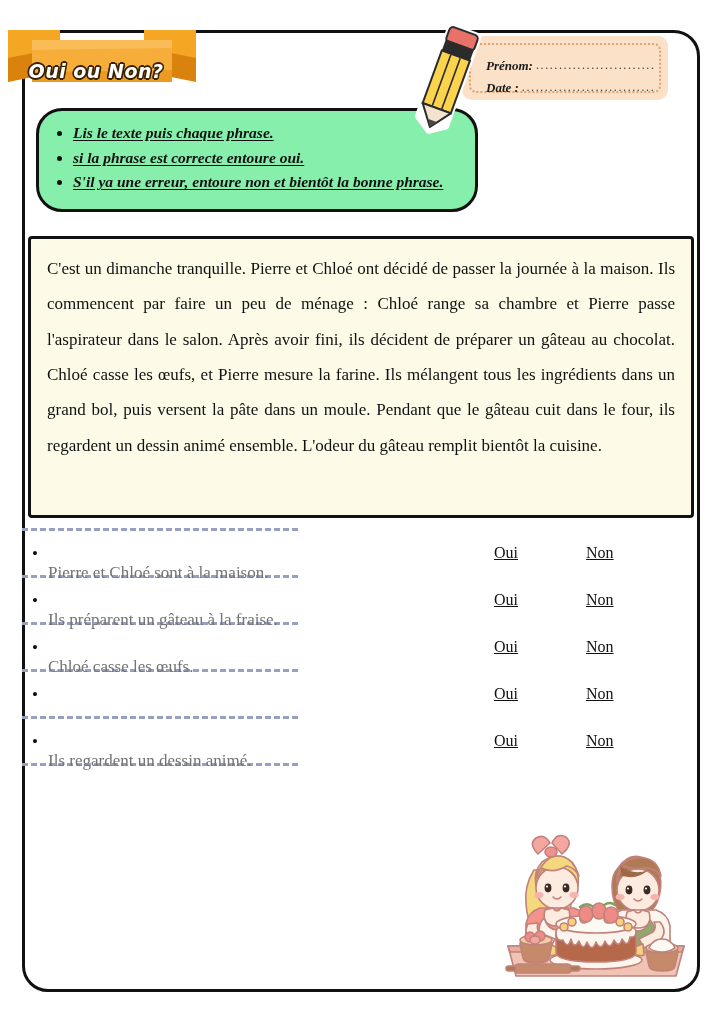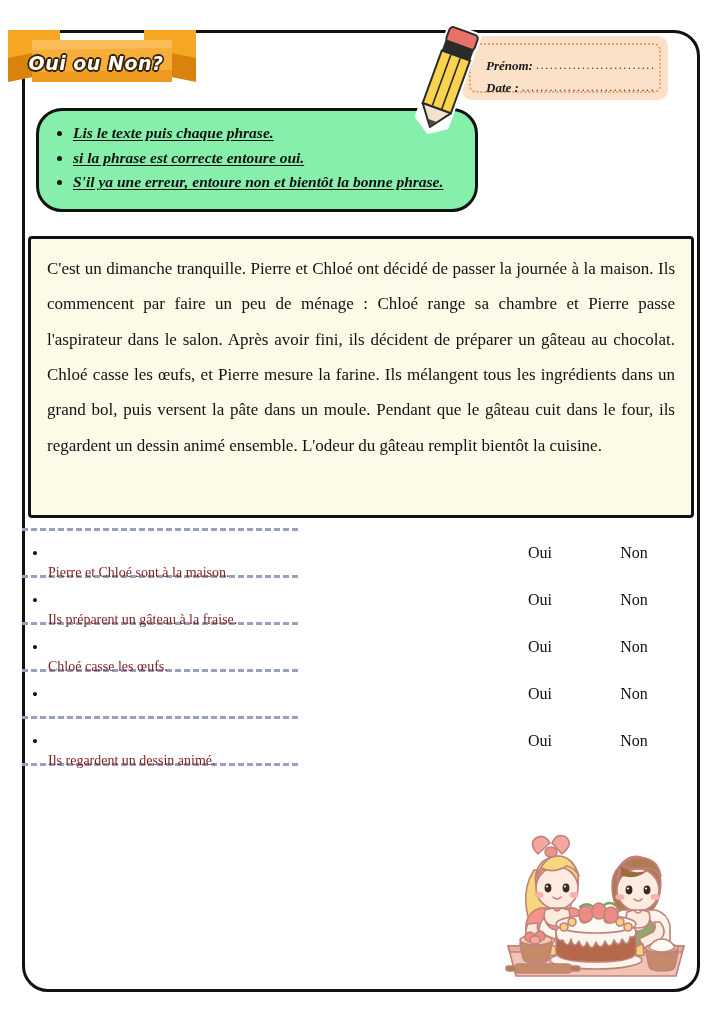--- a/index.html
+++ b/index.html
@@ -33,21 +33,21 @@
     position: absolute;
     left: 8px;
     top: 28px;
     width: 188px;
     height: 68px;
     z-index: 6;
   }
   #title-ribbon .ribbon-text {
     position: absolute;
     left: 0;
-    top: 0;
+    top: 8px;
     width: 176px;
     height: 68px;
     display: flex;
     align-items: center;
     justify-content: center;
     font-family: "DejaVu Sans", sans-serif;
     font-weight: bold;
     font-style: italic;
     font-size: 19px;
     letter-spacing: 0.5px;
@@ -196,31 +196,32 @@
   }
   .q-bullet {
     flex: 0 0 auto;
     width: 16px;
     font-size: 17px;
     line-height: 1;
     color: #111111;
   }
   .q-text {
     flex: 0 0 auto;
-    font-size: 14px;
-    color: #7f1d1d;
+    font-size: 17px;
+    color: #737373;
     white-space: nowrap;
     margin-top: 40px;
   }
   .q-spacer { flex: 1 1 auto; }
   .q-opt {
     flex: 0 0 auto;
     font-size: 16px;
     color: #111111;
-    text-align: center;
+    text-align: left;
+    text-decoration: underline;
   }
   .q-opt-oui { width: 92px; }
   .q-opt-non { width: 96px; }
 
   
   #kids-cake-illustration {
     position: absolute;
     left: 500px;
     top: 818px;
     width: 192px;

